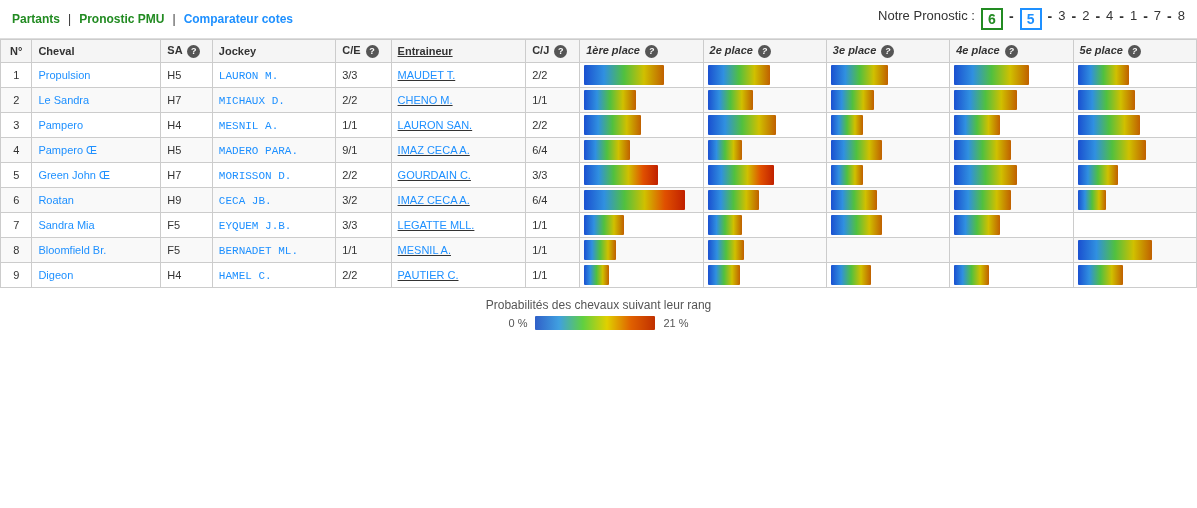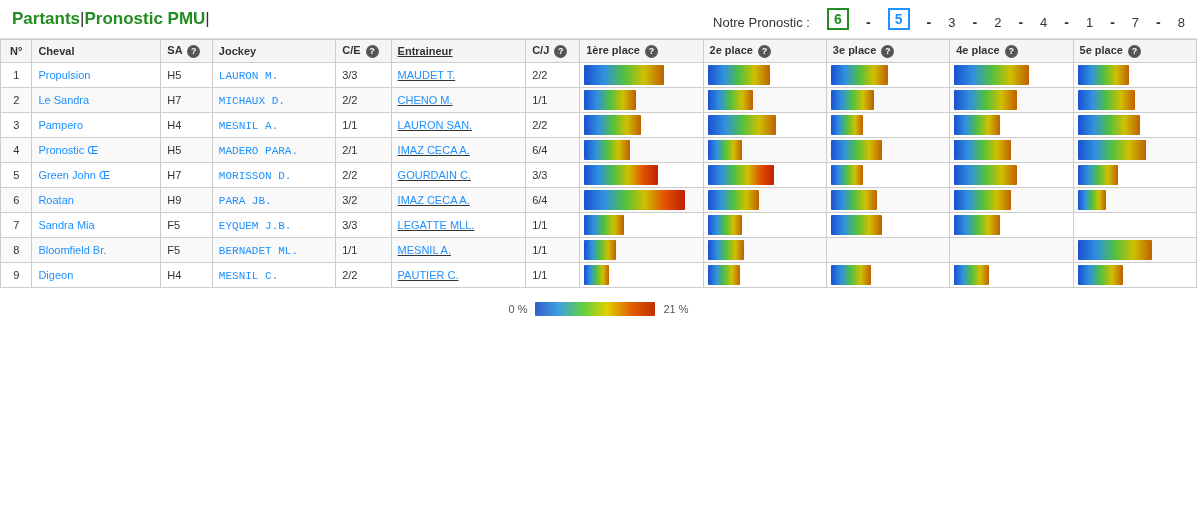--- a/index.html
+++ b/index.html
@@ -1,24 +1,24 @@
 <!DOCTYPE html>
 <html><head>
   <meta charset="utf-8">
   <style>
     * { box-sizing: border-box; margin: 0; padding: 0; }
     body { font-family: Arial, sans-serif; font-size: 12px; background: #fff; color: #333; width: 1197px; }
 
     .header { padding: 8px 12px; display: flex; align-items: center; justify-content: space-between; border-bottom: 1px solid #ddd; }
-    .header-left { display: flex; align-items: flex-start; font-size: 17px; font-weight: bold; }
+    .header-left { display: flex; align-items: flex-start; gap: 8px; font-size: 12px; font-weight: bold; }
     .header-partants { color: #228B22; }
     .header-sep { color: #333; font-weight: normal; }
     .header-pmu { color: #228B22; }
     .header-comp { color: #1E90FF; }
-    .header-right { display: flex; align-items: flex-end; gap: 17px; font-size: 13px; color: #333; }
+    .header-right { display: flex; align-items: flex-start; gap: 6px; font-size: 13px; color: #333; }
     .pronostic-num { display: inline-flex; align-items: center; justify-content: center; width: 22px; height: 22px; border: 2px solid #228B22; font-weight: bold; color: #228B22; font-size: 14px; }
     .pronostic-num-blue { border-color: #1E90FF; color: #1E90FF; }
     .pronostic-sep { color: #333; font-size: 14px; font-weight: bold; }
 
     table { width: 100%; border-collapse: collapse; }
     th, td { border: 1px solid #ccc; padding: 4px 6px; text-align: left; vertical-align: middle; white-space: nowrap; }
     th { background: #f5f5f5; font-weight: bold; font-size: 11px; color: #333; }
     th .question { display: inline-block; width: 13px; height: 13px; border-radius: 50%; background: #555; color: #fff; font-size: 9px; text-align: center; line-height: 13px; margin-left: 2px; cursor: pointer; }
     td { font-size: 11px; }
     tr:nth-child(even) { background: #f9f9f9; }
@@ -28,39 +28,40 @@
     .jockey-link { color: #1E90FF; text-decoration: none; cursor: pointer; font-family: Liberation Mono, monospace; }
     .trainer-link { color: #1E90FF; text-decoration: none; cursor: pointer; }
 
     .num-col { width: 28px; text-align: center; }
     .horse-col { width: 115px; }
     .sa-col { width: 45px; }
     .jockey-col { width: 110px; }
     .ce-col { width: 45px; }
     .trainer-col { width: 120px; text-decoration: underline; }
     .cj-col { width: 40px; }
-    .place-col { width: 110px; }
+    .place-col { width: 110px; font-style: italic; }
 
     
     .bar-cell { padding: 2px 4px; }
 
     .footer { text-align: center; padding: 10px 0 4px; font-size: 12px; color: #555; }
     .legend { display: flex; align-items: center; justify-content: center; gap: 8px; margin-top: 4px; font-size: 11px; color: #555; }
     .legend-bar { width: 120px; height: 14px; background: linear-gradient(to right, #3060c8, #40a0e0, #60d040, #e0d000, #e06000, #c03000); border-radius: 1px; }
   </style>
 </head>
 <body>
 
 <div>
   <div class="header">
     <div class="header-left">
       <span class="header-partants">Partants</span>
       <span class="header-sep">|</span>
       <span class="header-pmu">Pronostic PMU</span>
       <span class="header-sep">|</span>
+      <span class="header-comp">Comparateur cotes</span>
     </div>
     <div class="header-right">
       <span>Notre Pronostic :</span>
       <span class="pronostic-num">6</span>
       <span class="pronostic-sep">-</span>
       <span class="pronostic-num pronostic-num-blue">5</span>
       <span class="pronostic-sep">-</span>
       <span>3</span>
       <span class="pronostic-sep">-</span>
       <span>2</span>
@@ -162,24 +163,24 @@
           </td>
       <td class="bar-cell place-col">
             <div style="height:20px; width:40%; background: linear-gradient(to right, #1a50d0, #3090e0, #50c040, #d0c000, #c06000); border-radius:1px;"></div>
           </td>
       <td class="bar-cell place-col">
             <div style="height:20px; width:55%; background: linear-gradient(to right, #1a50d0, #3090e0, #50c040, #d0c000, #c06000); border-radius:1px;"></div>
           </td>
     </tr>
         <tr>
       <td class="num-col">4</td>
-      <td class="horse-col"><a class="horse-link">Pronostic Œ</a></td>
+      <td class="horse-col"><a class="horse-link">Pampero Œ</a></td>
       <td class="sa-col">H5</td>
       <td class="jockey-col"><a class="jockey-link">MADERO PARA.</a></td>
-      <td class="ce-col">2/1</td>
+      <td class="ce-col">9/1</td>
       <td class="trainer-col"><a class="trainer-link">IMAZ CECA A.</a></td>
       <td class="cj-col">6/4</td>
       <td class="bar-cell place-col">
             <div style="height:20px; width:40%; background: linear-gradient(to right, #1a50d0, #3090e0, #50c040, #d0c000, #c06000); border-radius:1px;"></div>
           </td>
       <td class="bar-cell place-col">
             <div style="height:20px; width:30%; background: linear-gradient(to right, #1a50d0, #3090e0, #50c040, #d0c000, #c06000); border-radius:1px;"></div>
           </td>
       <td class="bar-cell place-col">
             <div style="height:20px; width:45%; background: linear-gradient(to right, #1a50d0, #3090e0, #50c040, #d0c000, #c06000); border-radius:1px;"></div>
@@ -212,21 +213,21 @@
             <div style="height:20px; width:55%; background: linear-gradient(to right, #1a50d0, #3090e0, #50c040, #d0c000, #c06000); border-radius:1px;"></div>
           </td>
       <td class="bar-cell place-col">
             <div style="height:20px; width:35%; background: linear-gradient(to right, #1a50d0, #3090e0, #50c040, #d0c000, #c06000); border-radius:1px;"></div>
           </td>
     </tr>
         <tr>
       <td class="num-col">6</td>
       <td class="horse-col"><a class="horse-link">Roatan</a></td>
       <td class="sa-col">H9</td>
-      <td class="jockey-col"><a class="jockey-link">PARA JB.</a></td>
+      <td class="jockey-col"><a class="jockey-link">CECA JB.</a></td>
       <td class="ce-col">3/2</td>
       <td class="trainer-col"><a class="trainer-link">IMAZ CECA A.</a></td>
       <td class="cj-col">6/4</td>
       <td class="bar-cell place-col">
             <div style="height:20px; width:88%; background: linear-gradient(to right, #1a50d0, #3090e0, #50c040, #d0c000, #e05000, #c02000); border-radius:1px;"></div>
           </td>
       <td class="bar-cell place-col">
             <div style="height:20px; width:45%; background: linear-gradient(to right, #1a50d0, #3090e0, #50c040, #d0c000, #c06000); border-radius:1px;"></div>
           </td>
       <td class="bar-cell place-col">
@@ -278,21 +279,21 @@
       <td class="bar-cell place-col"></td>
       <td class="bar-cell place-col"></td>
       <td class="bar-cell place-col">
             <div style="height:20px; width:65%; background: linear-gradient(to right, #1a50d0, #3090e0, #50c040, #d0c000, #c06000); border-radius:1px;"></div>
           </td>
     </tr>
         <tr>
       <td class="num-col">9</td>
       <td class="horse-col"><a class="horse-link">Digeon</a></td>
       <td class="sa-col">H4</td>
-      <td class="jockey-col"><a class="jockey-link">MESNIL C.</a></td>
+      <td class="jockey-col"><a class="jockey-link">HAMEL C.</a></td>
       <td class="ce-col">2/2</td>
       <td class="trainer-col"><a class="trainer-link">PAUTIER C.</a></td>
       <td class="cj-col">1/1</td>
       <td class="bar-cell place-col">
             <div style="height:20px; width:22%; background: linear-gradient(to right, #1a50d0, #3090e0, #50c040, #d0c000, #c06000); border-radius:1px;"></div>
           </td>
       <td class="bar-cell place-col">
             <div style="height:20px; width:28%; background: linear-gradient(to right, #1a50d0, #3090e0, #50c040, #d0c000, #c06000); border-radius:1px;"></div>
           </td>
       <td class="bar-cell place-col">
@@ -303,18 +304,19 @@
           </td>
       <td class="bar-cell place-col">
             <div style="height:20px; width:40%; background: linear-gradient(to right, #1a50d0, #3090e0, #50c040, #d0c000, #c06000); border-radius:1px;"></div>
           </td>
     </tr>
       </tbody>
   </table>
 </div>
 
 <div class="footer">
+  <div>Probabilités des chevaux suivant leur rang</div>
   <div class="legend">
     <span>0 %</span>
     <div class="legend-bar"></div>
     <span>21 %</span>
   </div>
 </div>
 
 </body></html>

